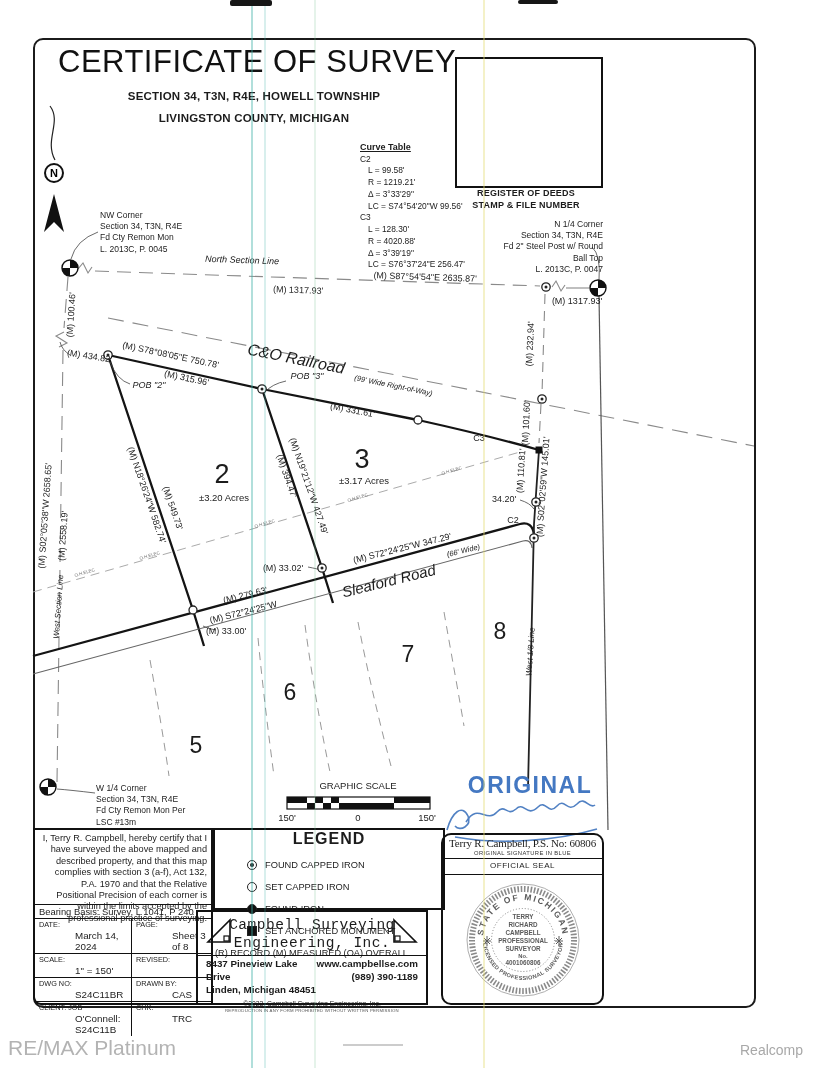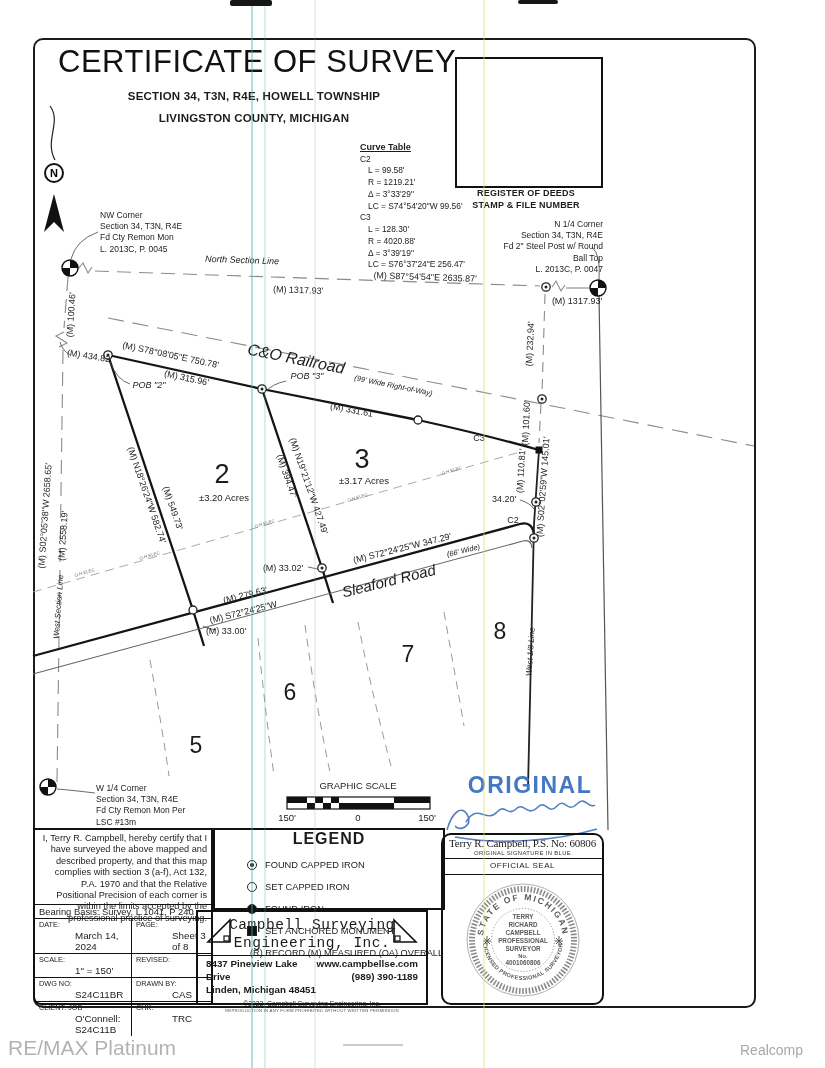--- a/index.html
+++ b/index.html
@@ -36,21 +36,21 @@
   .ilab{font-size:7.3px;color:#222;}
   .ival{font-size:9.8px;margin-top:1px;padding-left:36px;}
   
   .legend{left:213px;top:828px;width:232px;height:82px;border:2px solid #111;box-sizing:border-box;}
   .leg-title{text-align:center;font-weight:700;font-size:16px;letter-spacing:1px;line-height:1.1;}
   .leg-item{display:flex;align-items:center;gap:8px;padding-left:32px;margin:12px 0;font-size:9.3px;}
   .ls{width:8px;height:8px;border:1.3px solid #222;border-radius:50%;position:relative;flex:0 0 auto;}
   .ls.fci::after{content:"";position:absolute;left:2px;top:2px;width:4px;height:4px;border-radius:50%;background:#222;}
   .ls.fi{background:#111;}
   .ls.sam{border-radius:0;background:#111;}
-  .leg-abbr{text-align:right;font-size:9.2px;margin-top:2px;}
+  .leg-abbr{text-align:left;font-size:9.2px;margin-top:2px;}
   
   .firm{left:196px;top:910px;width:232px;height:95px;border:2px solid #111;box-sizing:border-box;}
   .firm-name{position:relative;text-align:center;font-family:"Liberation Mono",monospace;font-size:14.5px;line-height:1.25;padding-top:4px;letter-spacing:.5px;}
   .firm-hr{border-top:1.5px solid #111;margin-top:3px;}
   .firm-addr{display:flex;justify-content:space-between;padding:2px 8px 0 8px;font-size:9.8px;font-weight:700;line-height:1.3;}
   .firm-addr .right{text-align:right;}
   .firm-copy{text-align:center;font-size:6.8px;margin-top:4px;}
   .firm-repro{text-align:center;font-size:4.3px;color:#555;margin-top:1px;letter-spacing:.2px;}
   .tri{position:absolute;top:6px;}
   

